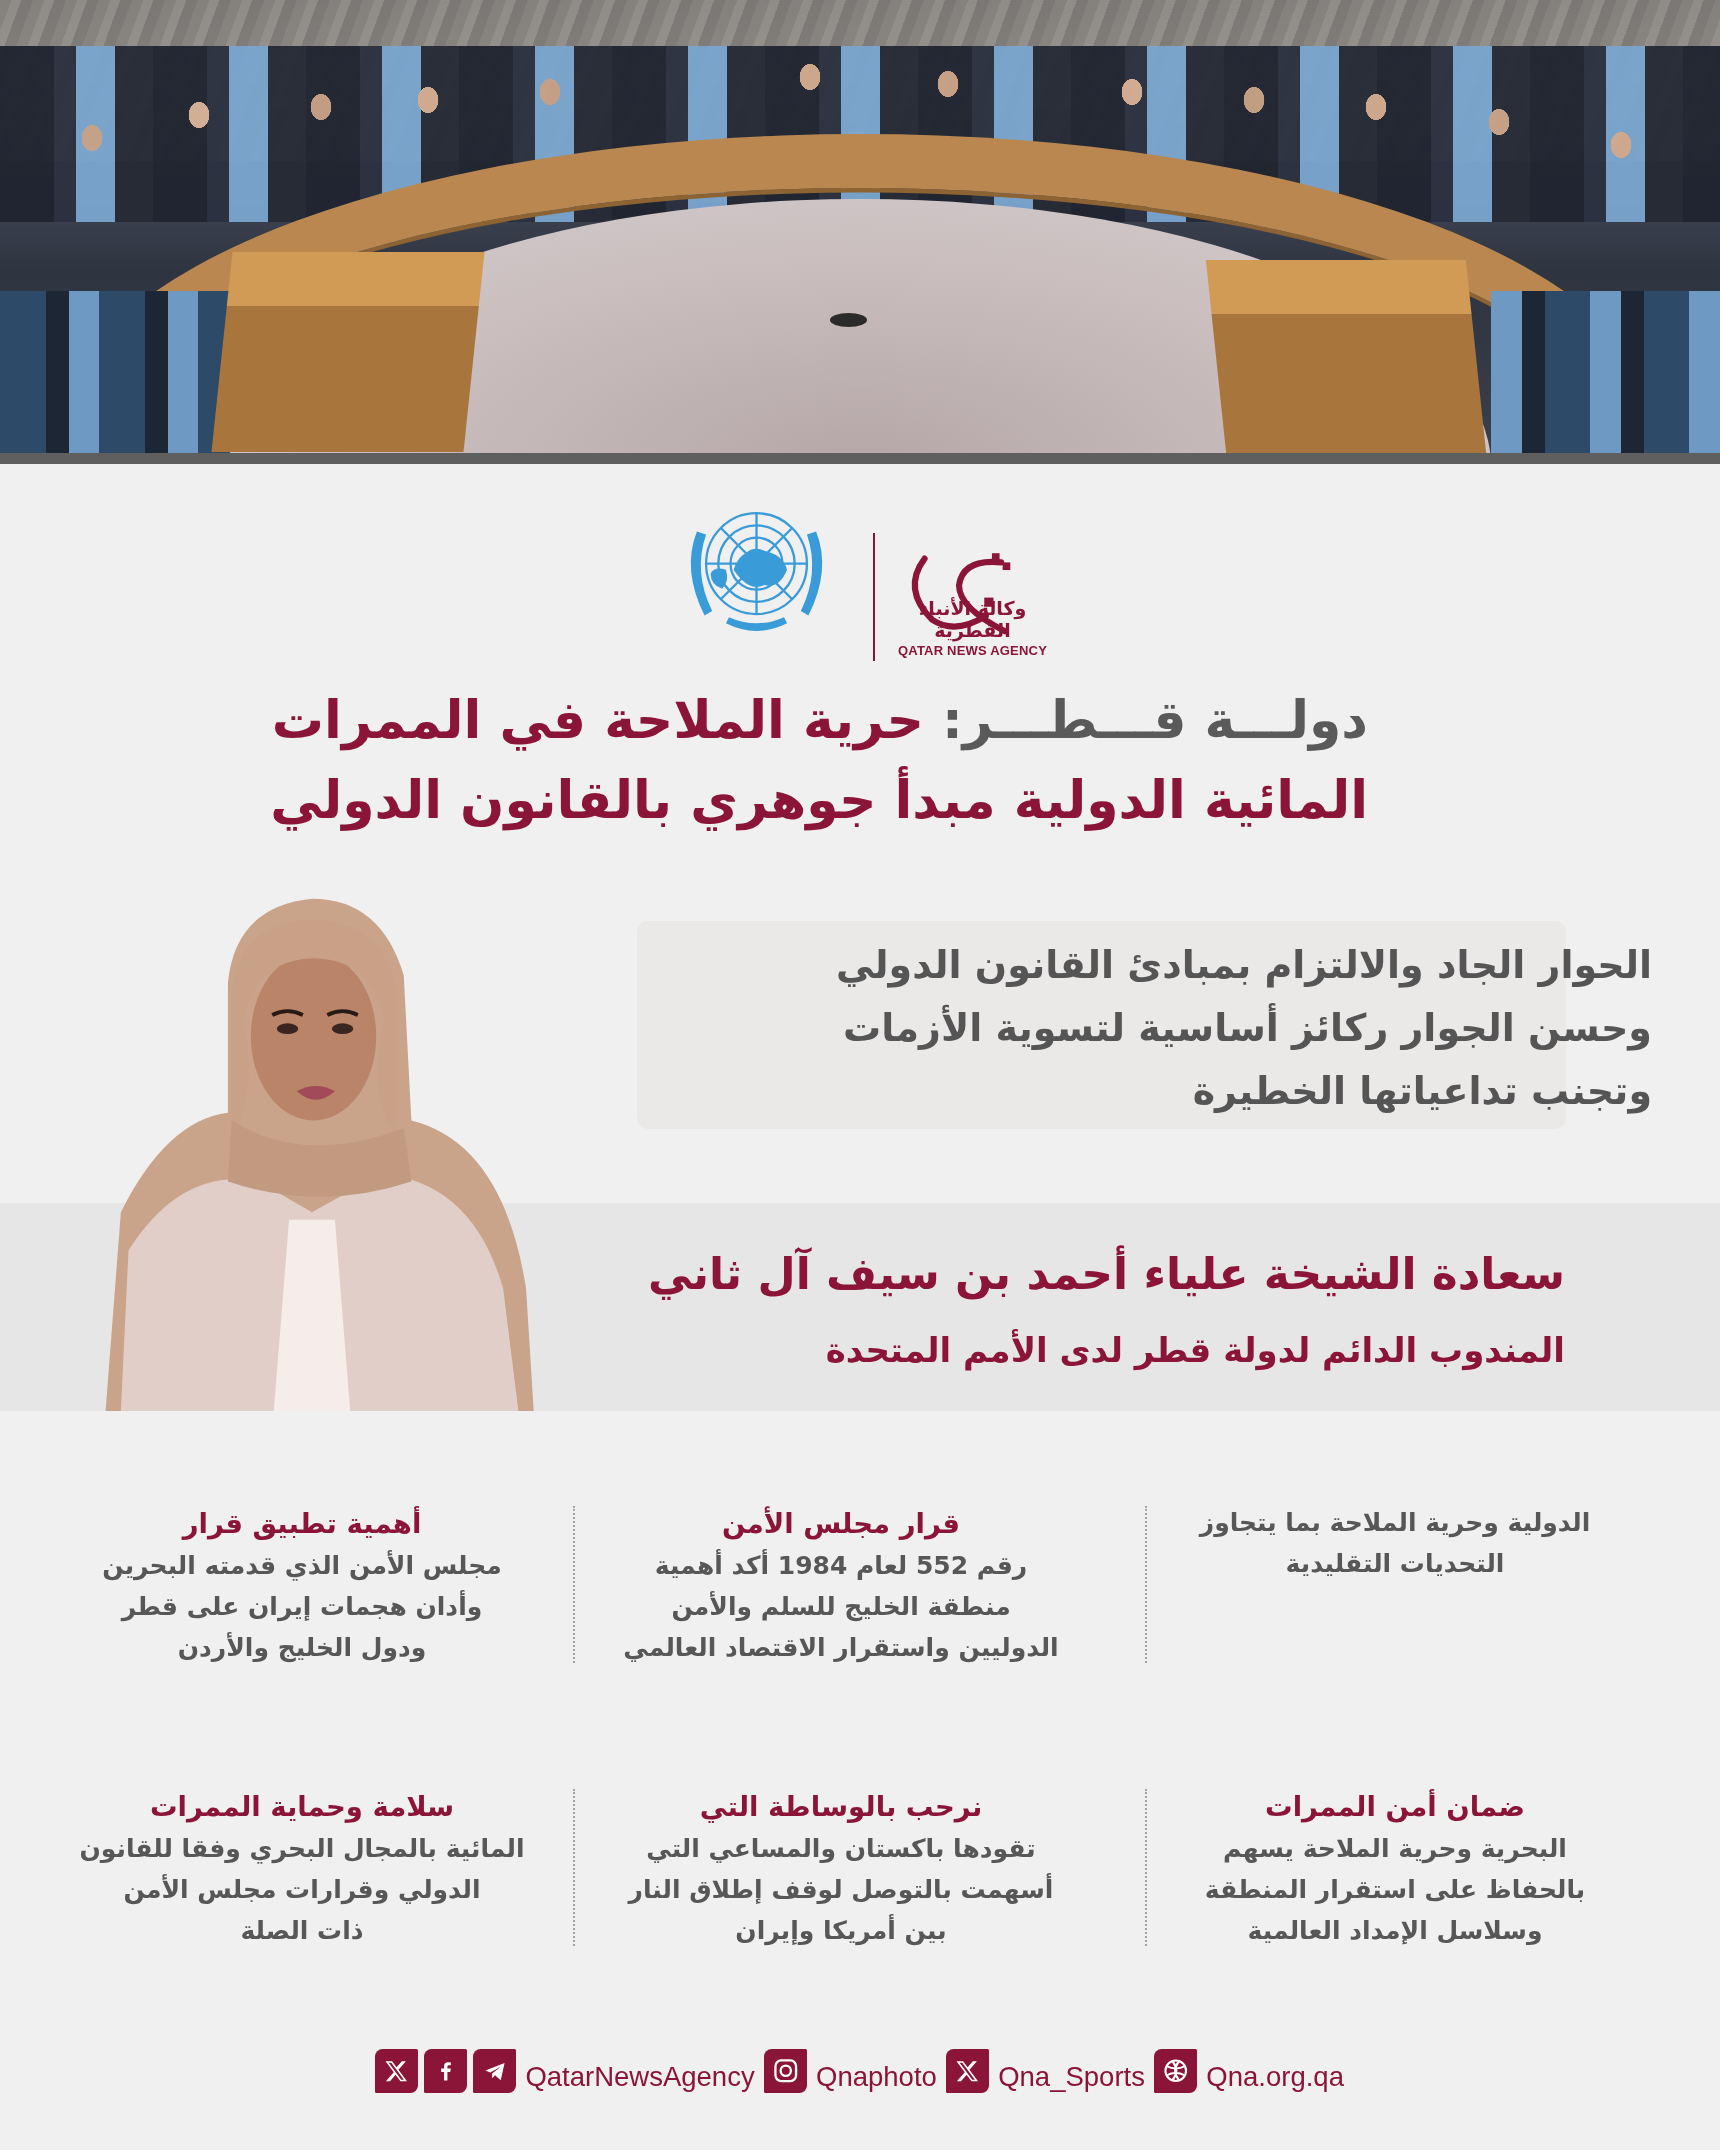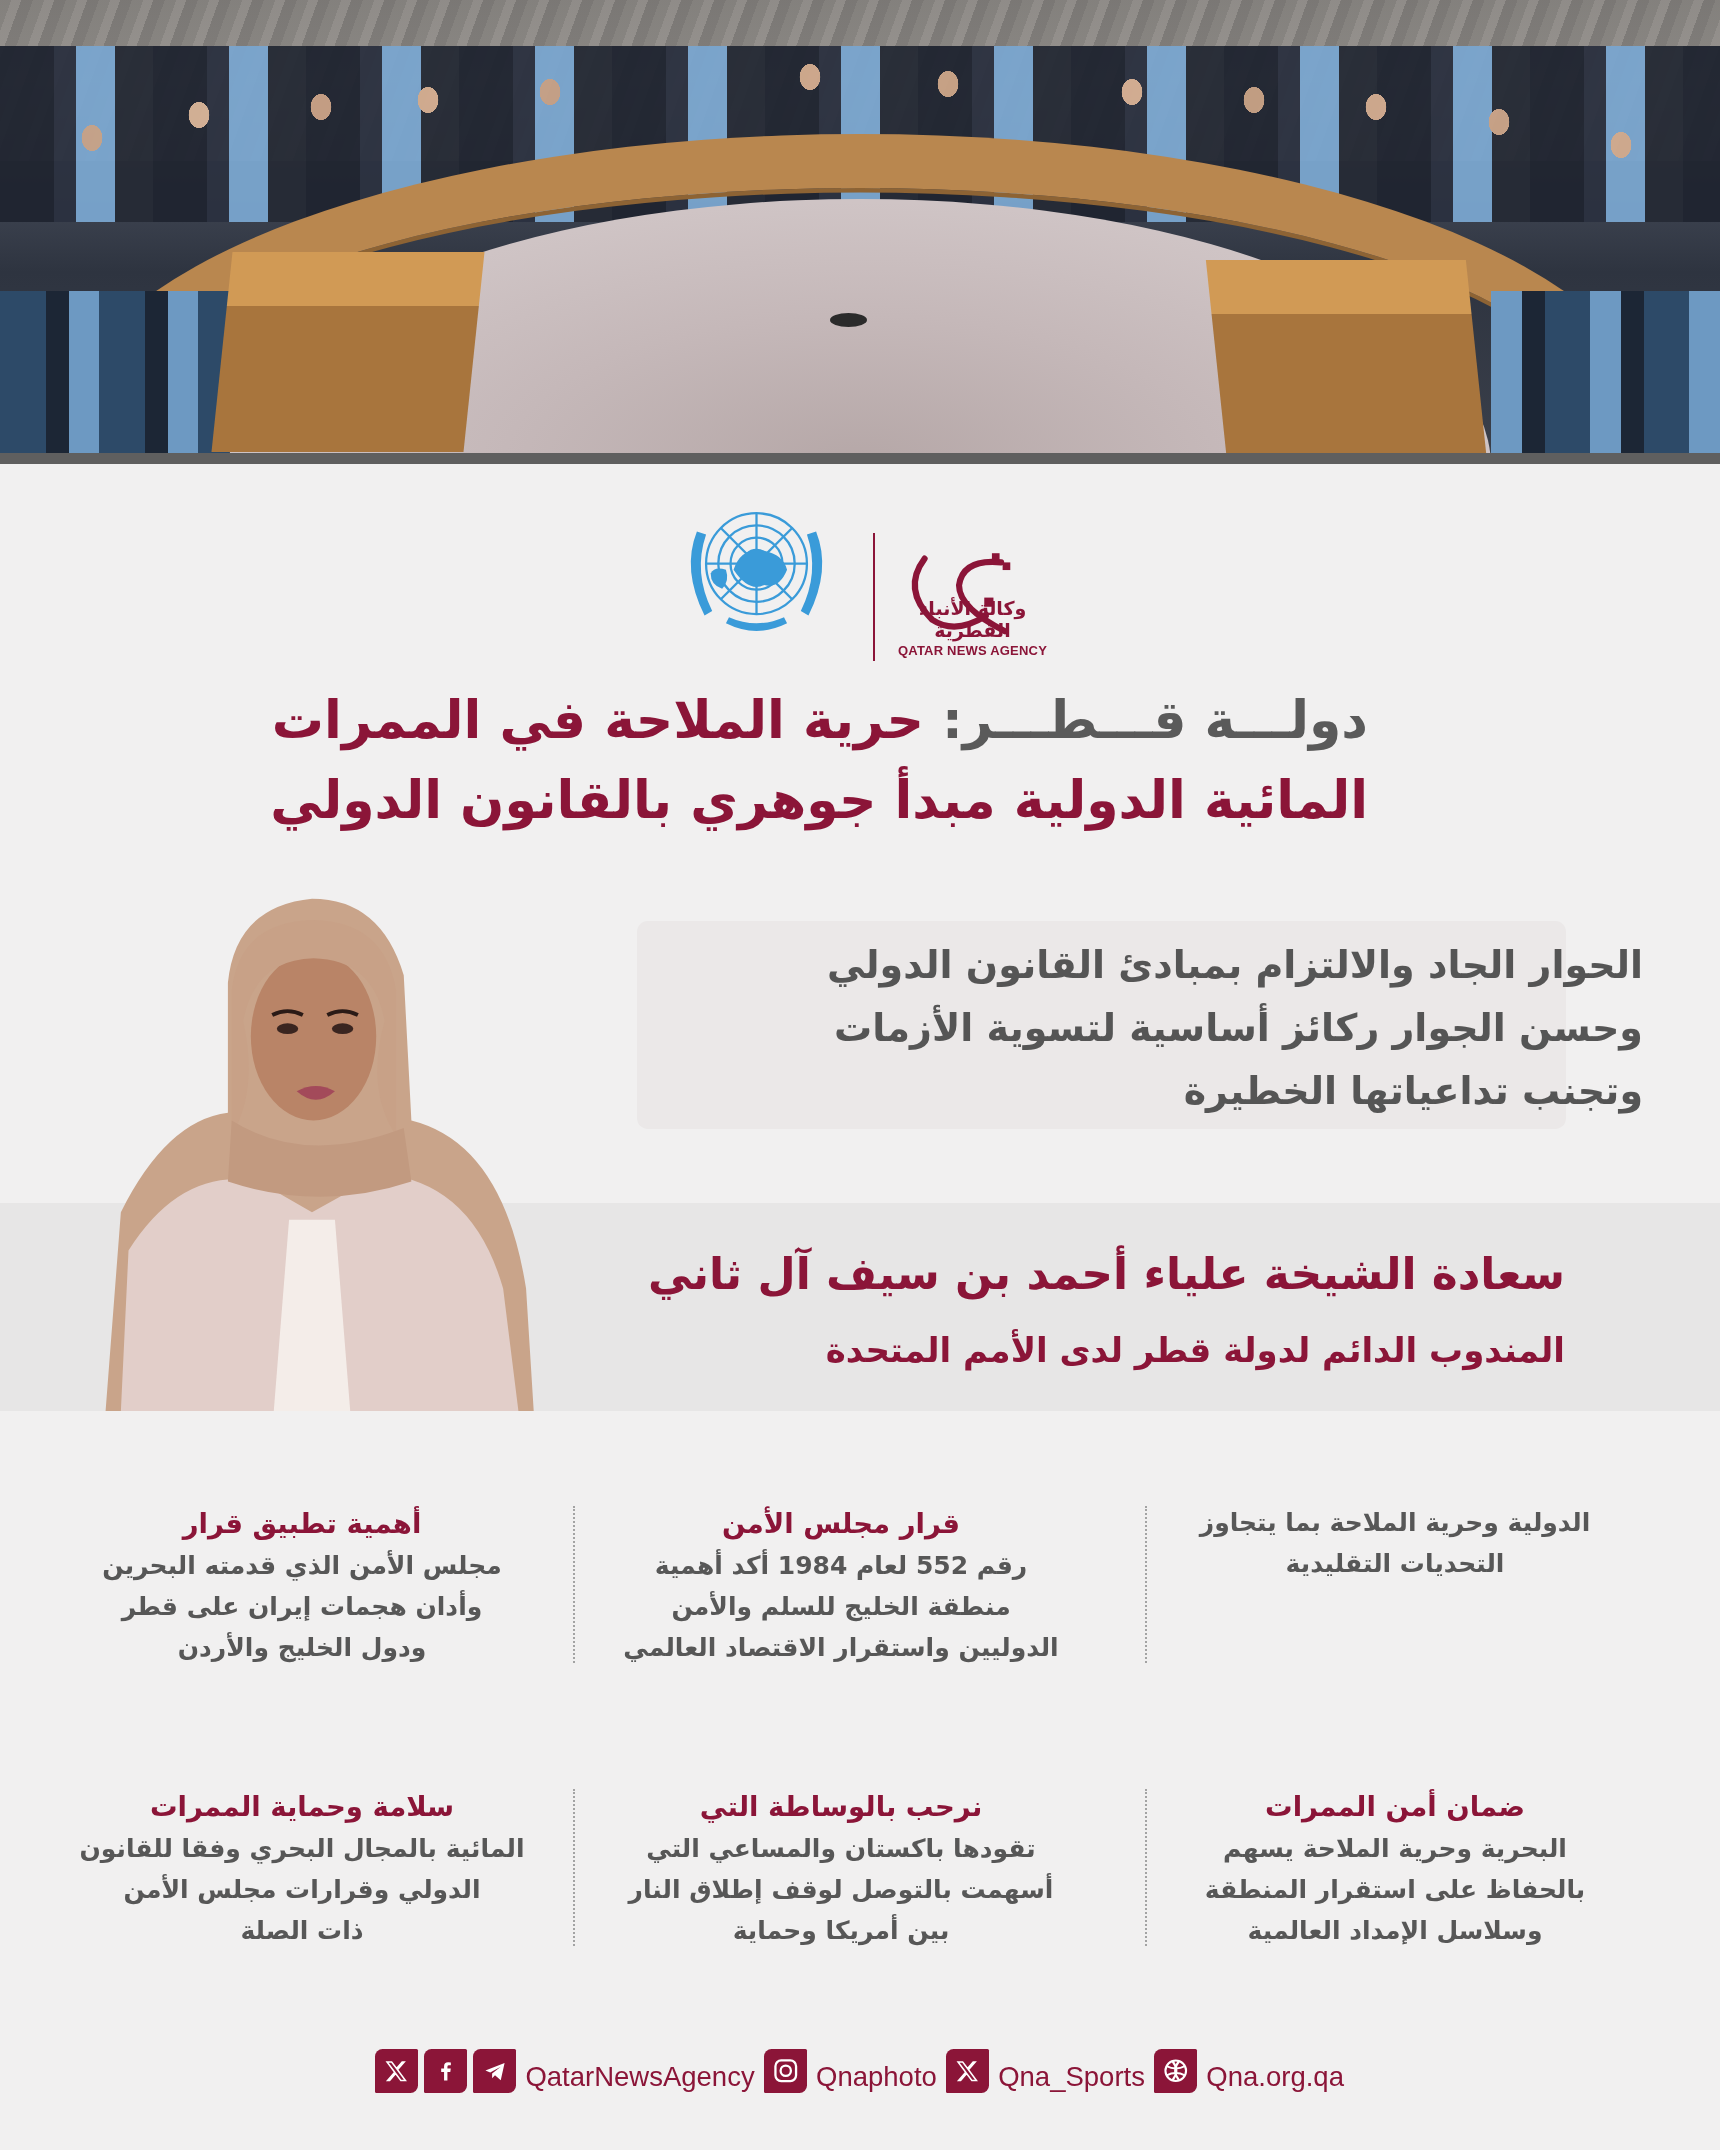--- a/index.html
+++ b/index.html
@@ -54,21 +54,21 @@
             font-family: "Liberation Sans", sans-serif; font-weight: bold; font-size: 13px; letter-spacing: 0.2px; margin-top: 20px; }
 
   
   .title { position: absolute; left: 229px; top: 680px; width: 1139px; direction: rtl; text-align: right;
            font-family: "DejaVu Sans", sans-serif; font-weight: bold; font-size: 52px; line-height: 80px; color: #8b1538; }
   .title .lead { color: #5a5a5a; }
 
   
   .quote-box { position: absolute; left: 637px; top: 921px; width: 929px; height: 208px; background: #ebe8e8;
                border-radius: 10.7px; }
-  .quote-text { position: absolute; right: 77px; top: 934px; width: 841px; direction: rtl; text-align: right;
+  .quote-text { position: absolute; right: 68px; top: 934px; width: 841px; direction: rtl; text-align: right;
                 font-family: "DejaVu Sans", sans-serif; font-weight: bold; font-size: 38px; line-height: 63px; color: #555; }
 
   
   .name-band { position: absolute; left: 0; top: 1203px; width: 1720px; height: 208px; background: #e7e6e6; }
   .portrait { position: absolute; left: 75px; top: 891px; width: 474px; height: 520px; overflow: hidden; }
   .person-name { position: absolute; right: 155px; top: 1239px; direction: rtl; text-align: right;
                  font-family: "DejaVu Sans", sans-serif; font-weight: bold; font-size: 44px; line-height: 69px; color: #8b1538; white-space: nowrap; }
   .person-title { position: absolute; right: 155px; top: 1323px; direction: rtl; text-align: right;
                   font-family: "DejaVu Sans", sans-serif; font-weight: bold; font-size: 34px; line-height: 54px; color: #8b1538; white-space: nowrap; }
 
@@ -192,21 +192,21 @@
   <div class="point" style="left:1093px; top:283px;">
     <div class="head">ضمان أمن الممرات</div>
     <div class="body">البحرية وحرية الملاحة يسهم</div>
     <div class="body">بالحفاظ على استقرار المنطقة</div>
     <div class="body">وسلاسل الإمداد العالمية</div>
   </div>
   <div class="point" style="left:539px; top:283px;">
     <div class="head">نرحب بالوساطة التي</div>
     <div class="body">تقودها باكستان والمساعي التي</div>
     <div class="body">أسهمت بالتوصل لوقف إطلاق النار</div>
-    <div class="body">بين أمريكا وحماية</div>
+    <div class="body">بين أمريكا وإيران</div>
   </div>
   <div class="point" style="left:0; top:283px;">
     <div class="head">سلامة وحماية الممرات</div>
     <div class="body">المائية بالمجال البحري وفقا للقانون</div>
     <div class="body">الدولي وقرارات مجلس الأمن</div>
     <div class="body">ذات الصلة</div>
   </div>
 
   <div class="vdiv" style="left:535px; top:3.8px; height:157px;"></div>
   <div class="vdiv" style="left:1107px; top:3.8px; height:157px;"></div>

